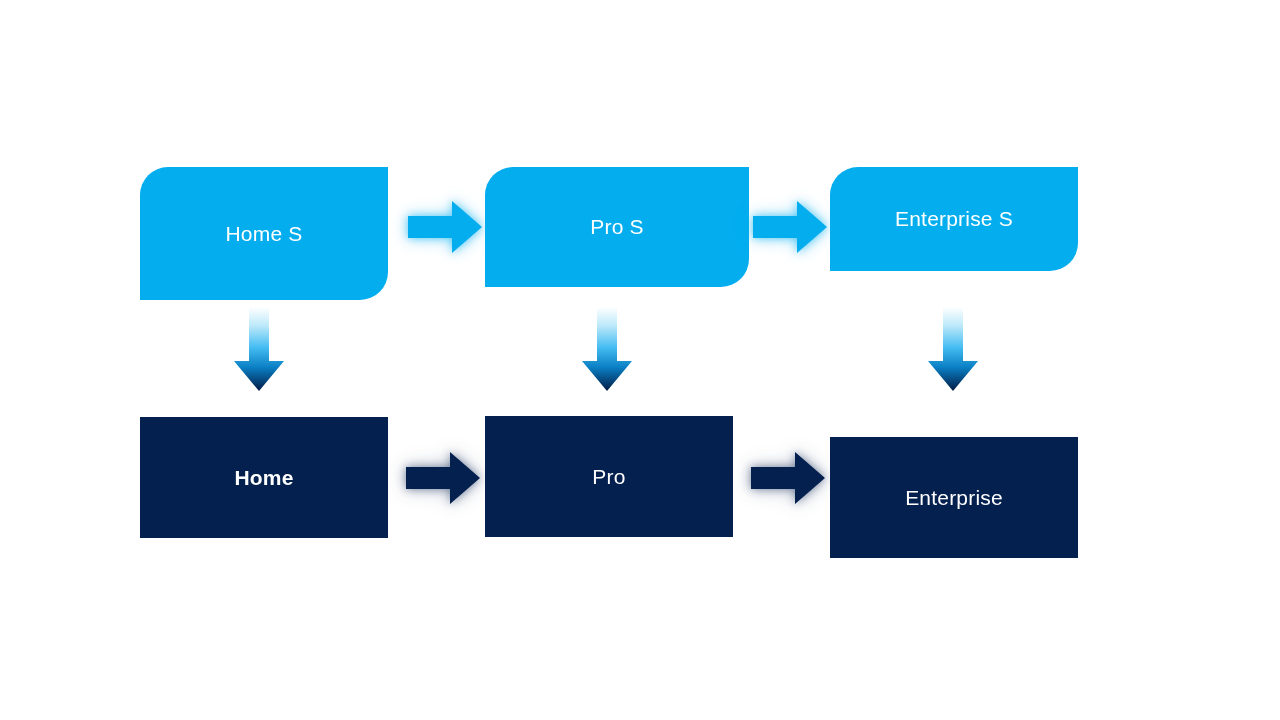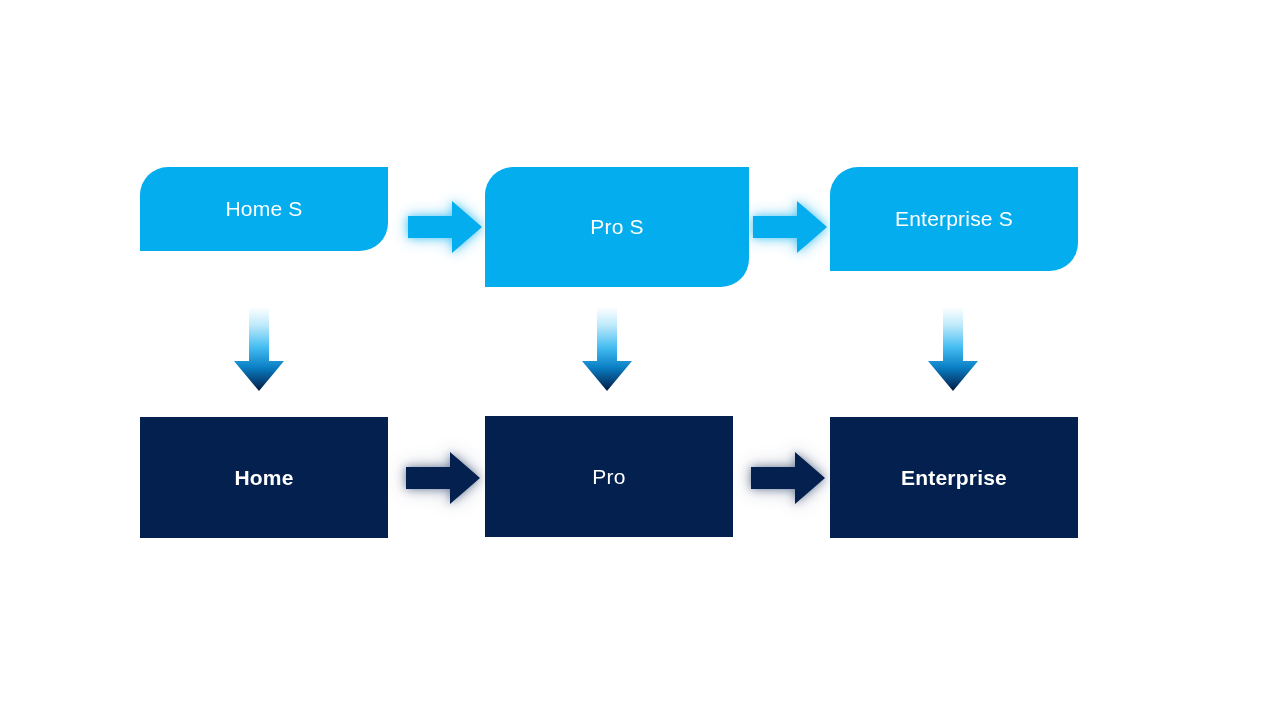--- a/index.html
+++ b/index.html
@@ -99,21 +99,21 @@
           <stop offset="0%" stop-color="#FFFFFF"></stop>
           <stop offset="22%" stop-color="#BDE9FA"></stop>
           <stop offset="48%" stop-color="#45BDF2"></stop>
           <stop offset="72%" stop-color="#0A7FC4"></stop>
           <stop offset="100%" stop-color="#021A44"></stop>
         </linearGradient>
       </defs>
     </svg>
   </div>
 
-  <div class="node tier-s" style="left:140px; top:167px; width:248px; height:84px;">
+  <div class="node tier-s" style="left:140px; top:167px; width:248px; height:133px;">
     <span>Home S</span>
   </div>
 
   <div class="arrow arrow-right-light glow-light" style="left:408px; top:201px; width:74px; height:52px;">
     <svg viewBox="0 0 74 52" preserveAspectRatio="none">
       <path d="M0,15 L44,15 L44,0 L74,26 L44,52 L44,37 L0,37 Z"></path>
     </svg>
   </div>
 
   <div class="node tier-s" style="left:485px; top:167px; width:264px; height:120px;">
@@ -161,17 +161,17 @@
   <div class="node tier-base" style="left:485px; top:416px; width:248px; height:121px;">
     <span>Pro</span>
   </div>
 
   <div class="arrow arrow-right-dark glow-dark" style="left:751px; top:452px; width:74px; height:52px;">
     <svg viewBox="0 0 74 52" preserveAspectRatio="none">
       <path d="M0,15 L44,15 L44,0 L74,26 L44,52 L44,37 L0,37 Z"></path>
     </svg>
   </div>
 
-  <div class="node tier-base" style="left:830px; top:417px; width:248px; height:121px;font-weight:bold;">
+  <div class="node tier-base" style="left:830px; top:437px; width:248px; height:121px;">
     <span>Enterprise</span>
   </div>
 
 </div>
 
 </body></html>

